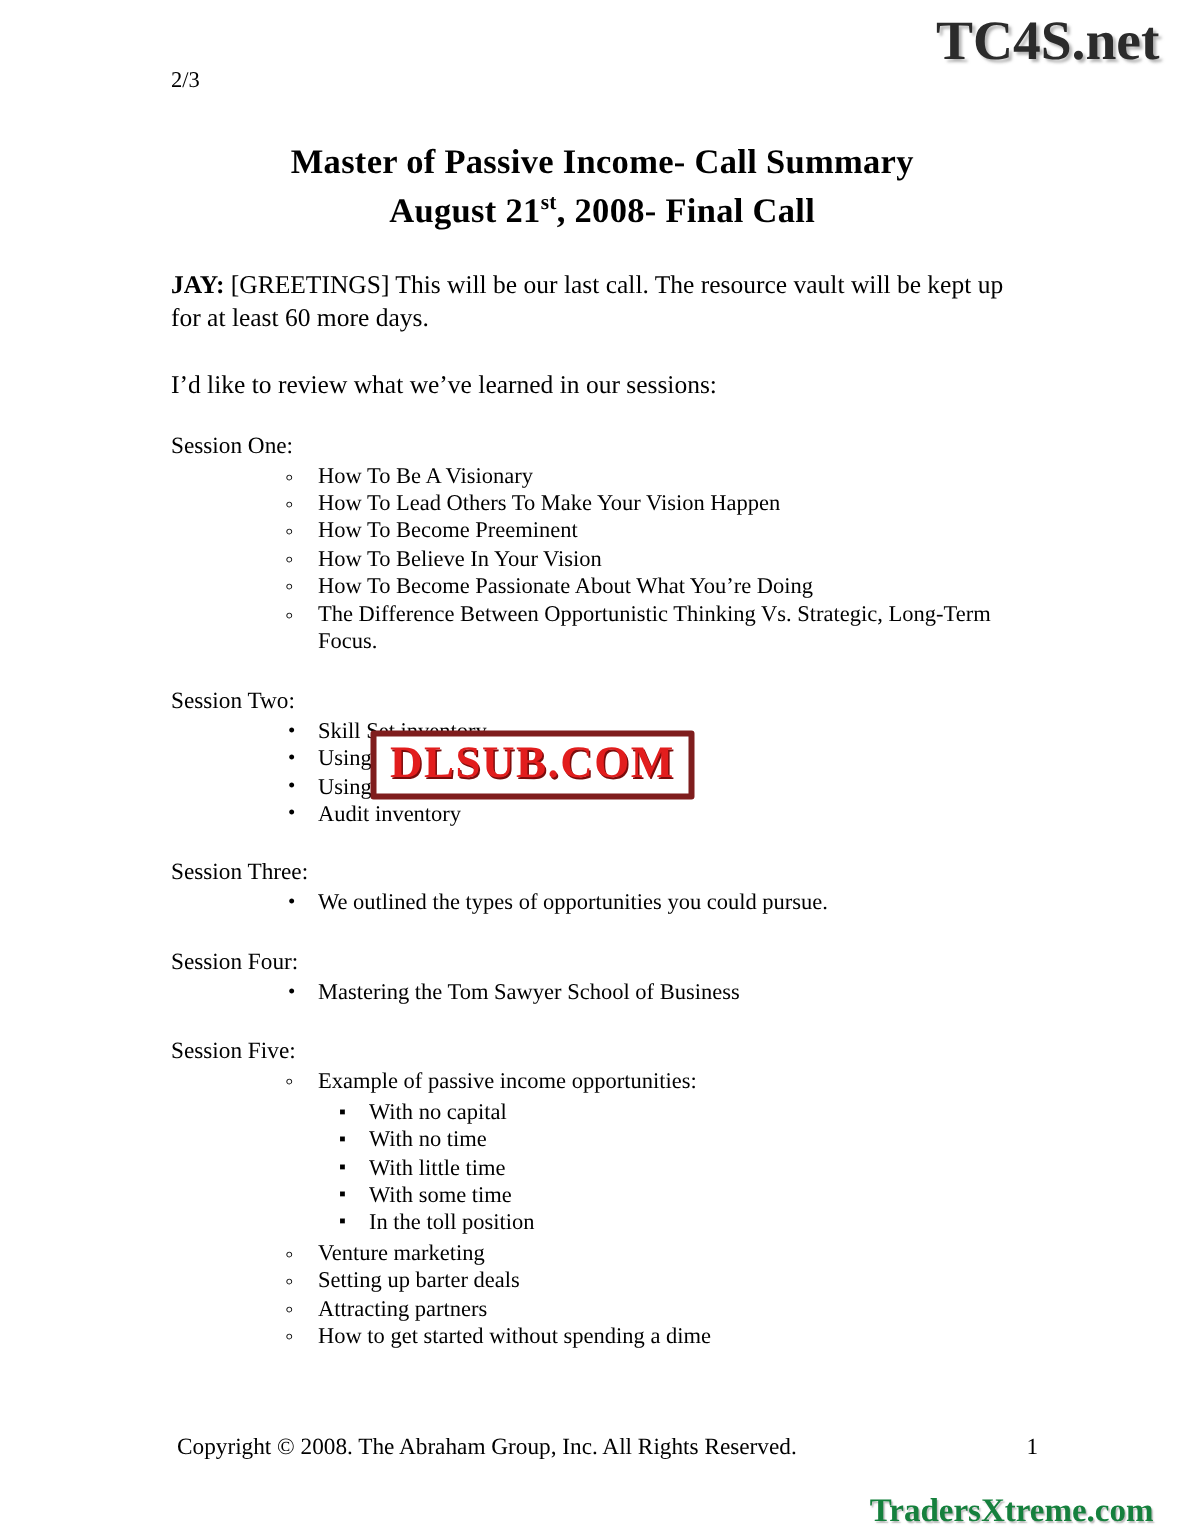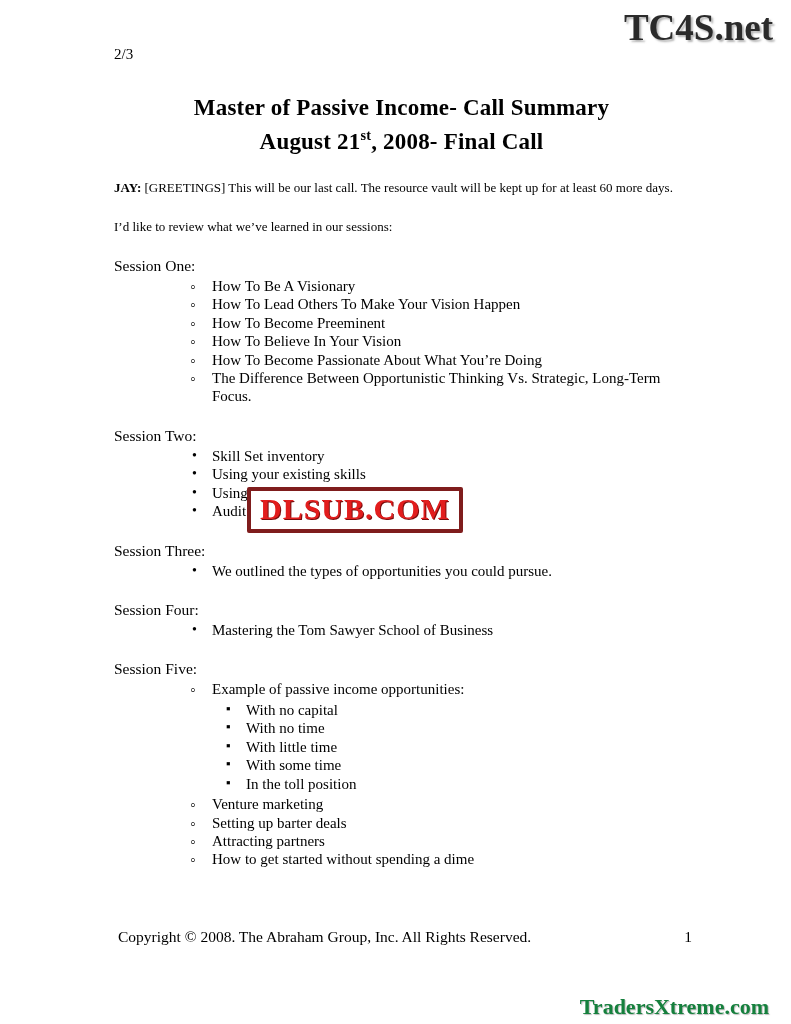--- a/index.html
+++ b/index.html
@@ -71,21 +71,21 @@
     text-align: center;
     font-size: 23px;
     font-weight: bold;
     margin: 0;
     line-height: 1.42;
     letter-spacing: 0.2px;
   }
   h1.title .line2 { display: block; }
   sup { font-size: 0.62em; vertical-align: super; }
   p.para {
-    font-size: 13px;
+    font-size: 17px;
     line-height: 1.3;
     margin: 22px 0 0 0;
   }
   .lead { font-weight: bold; }
   .session-label {
     font-size: 15.5px;
     margin: 21px 0 0 0;
   }
   ul.lvl {
     margin: 2px 0 0 0;
@@ -105,21 +105,21 @@
   }
   ul.circle li::before { content: "\25E6"; font-size: 16px; }
   ul.disc li::before { content: "\2022"; font-size: 14px; left: 2px; }
   ul.square {
     padding-left: 110px;
   }
   ul.square li::before { content: "\25AA"; font-size: 13px; left: 2px; }
   .footer {
     position: absolute;
     left: 118px;
-    top: 928px;
+    top: 956px;
     width: 574px;
     font-size: 15.5px;
     display: flex;
     justify-content: space-between;
   }
 </style>
 </head>
 <body>
 
 <div class="page">

